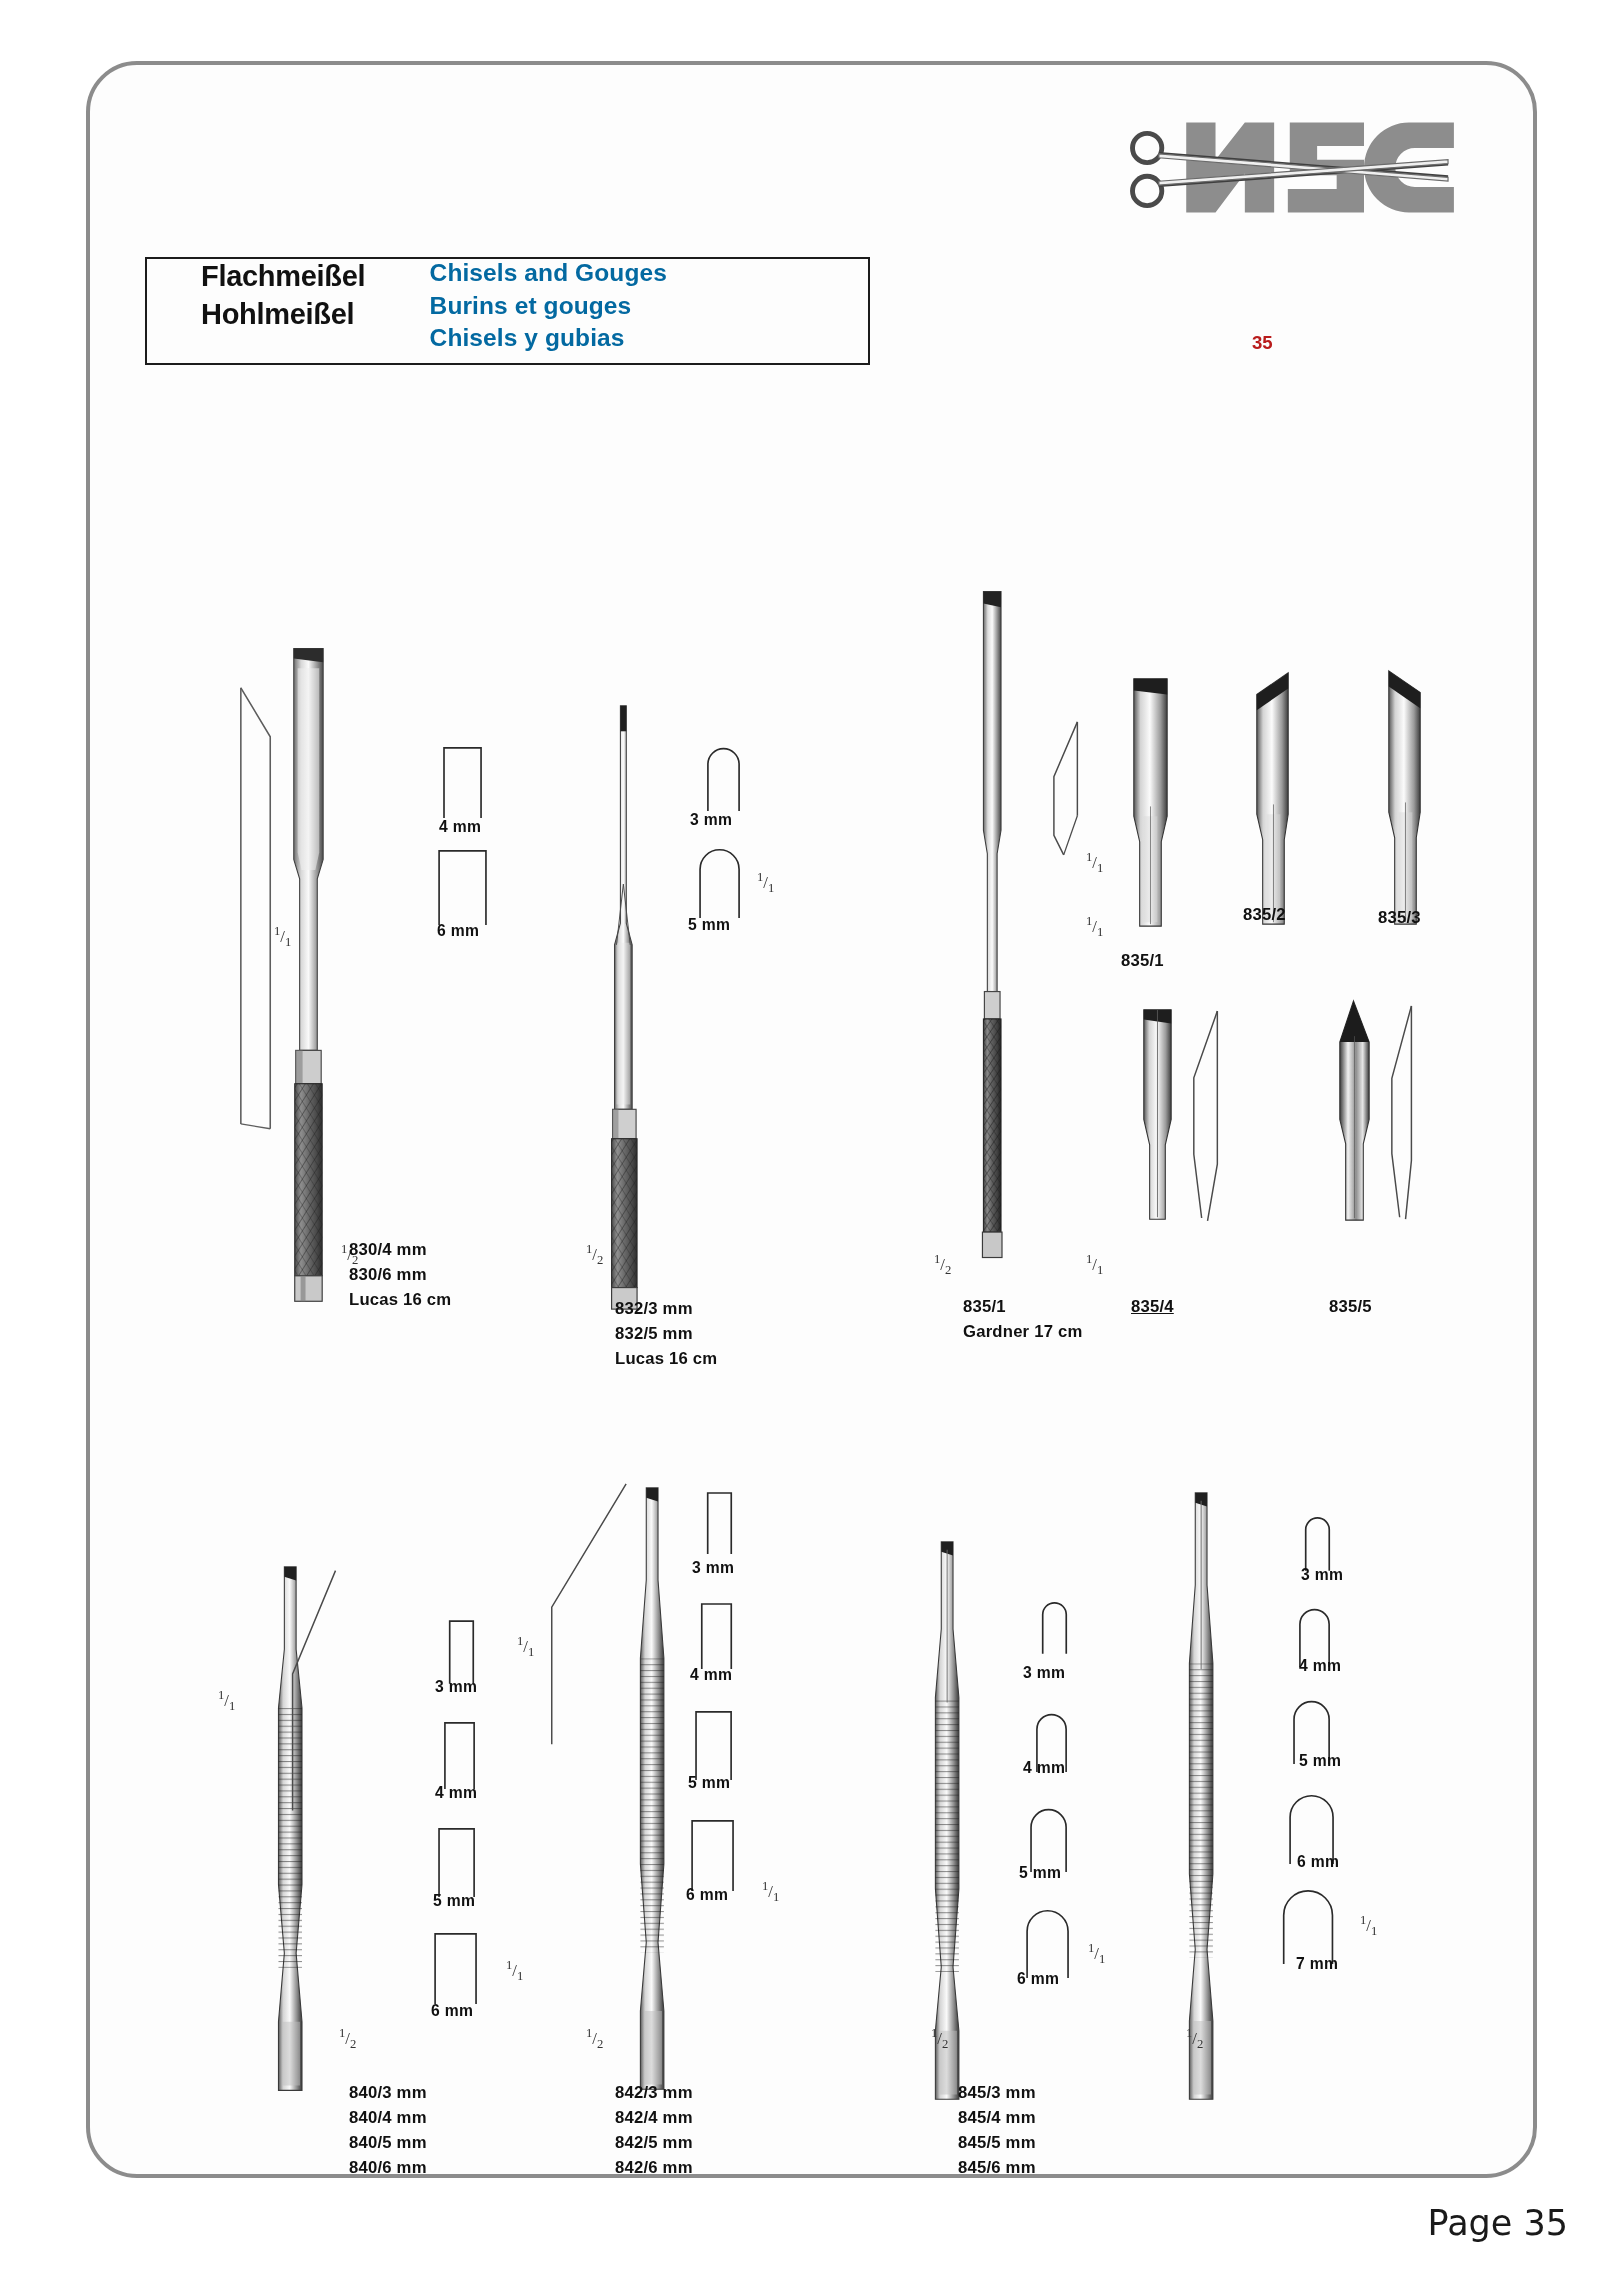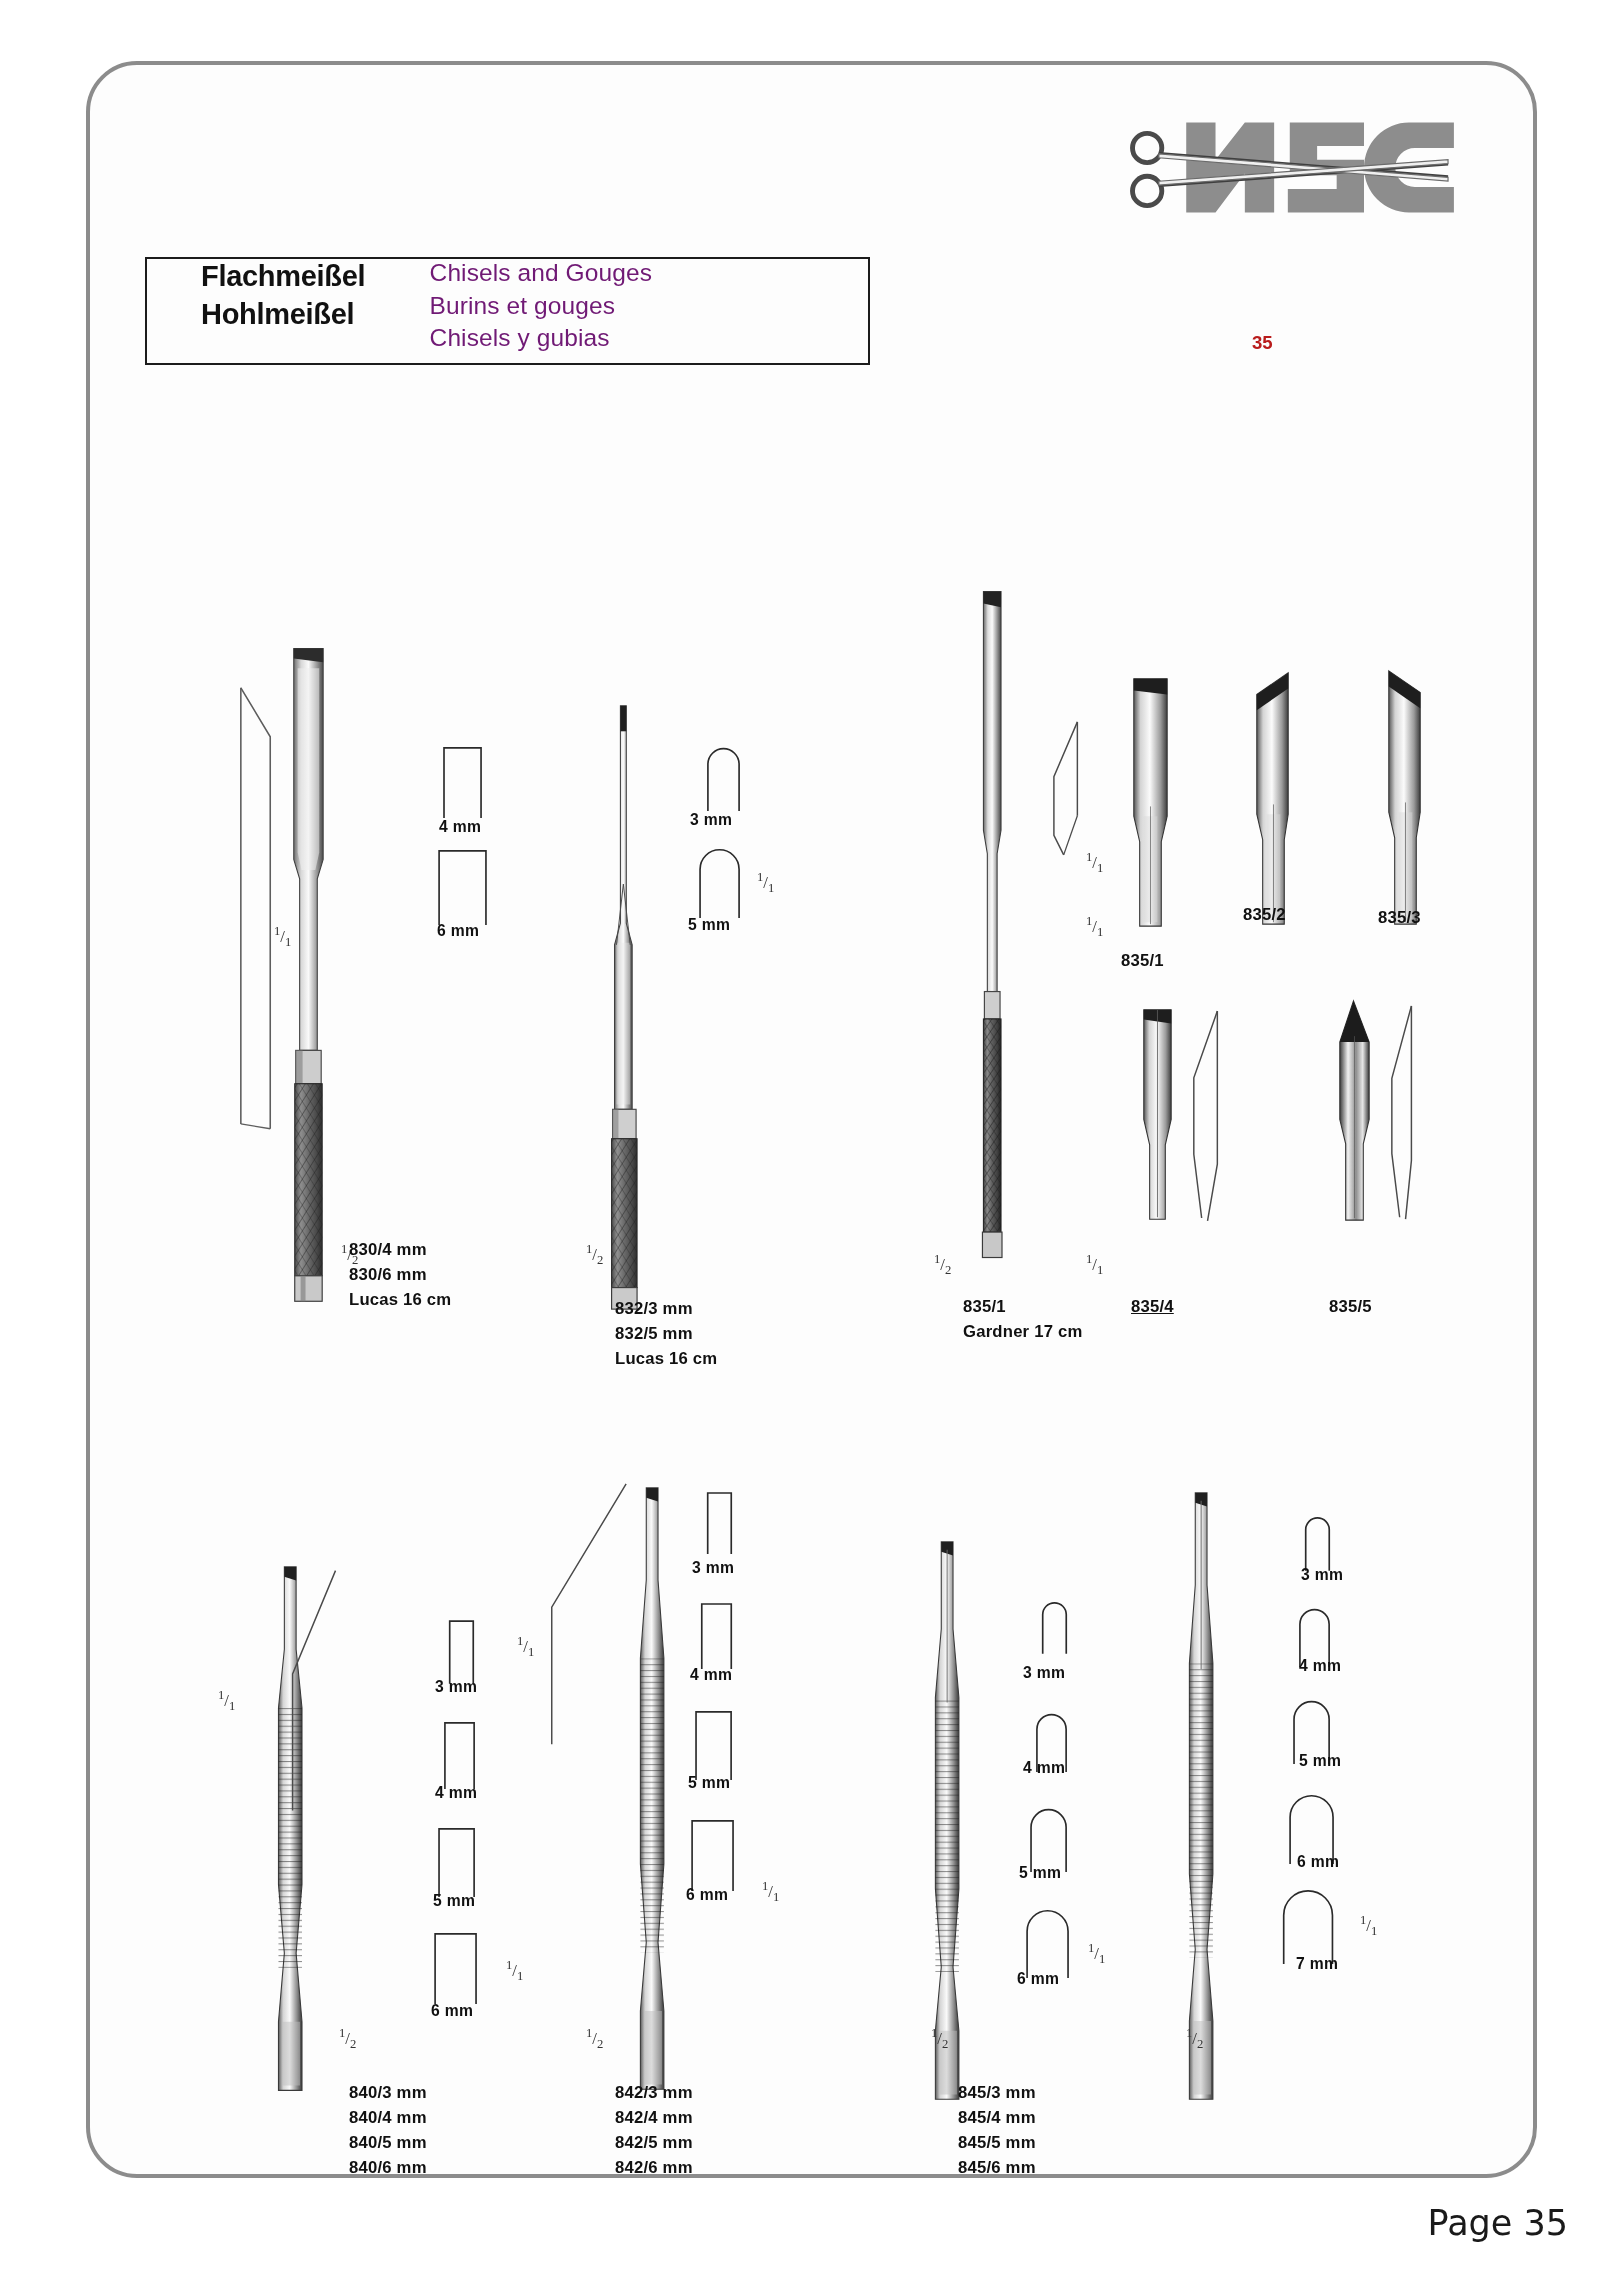--- a/index.html
+++ b/index.html
@@ -81,24 +81,25 @@
   .heading-de {
     font-size: 29px;
     font-weight: bold;
     color: #111;
     line-height: 1.32;
     width: 211px;
     letter-spacing: -0.3px;
   }
   .heading-tr {
     font-size: 24.5px;
-    color: #701a75;
+    color: #0369a1;
     line-height: 1.33;
     margin-left: 17.6px;
     letter-spacing: 0.1px;
+    font-weight: bold;
   }
   #section-number {
     position: absolute;
     left: 1166px; top: 271px;
     font-size: 18.6px;
     font-weight: bold;
     color: #b91c1c;
   }
 
   

